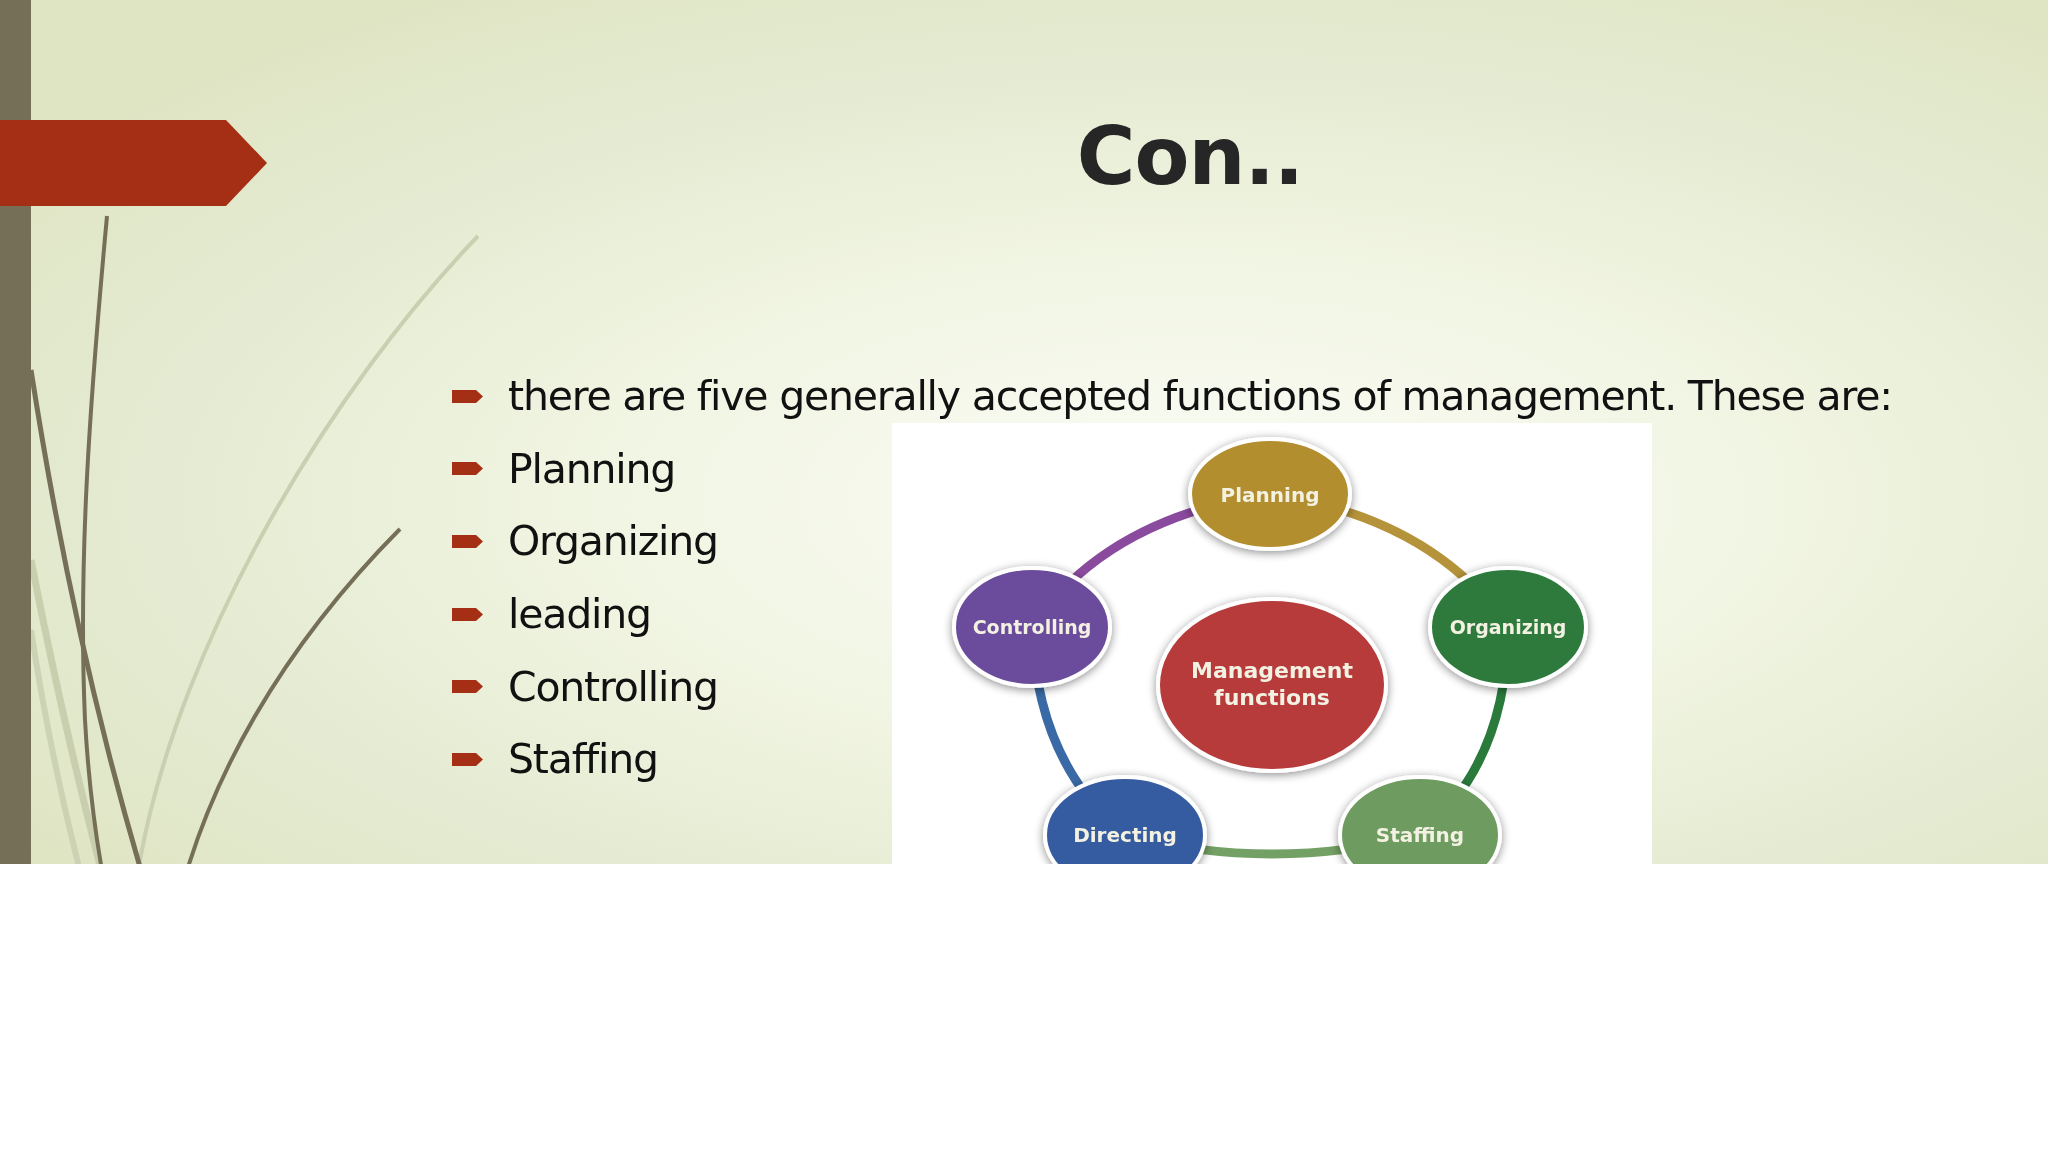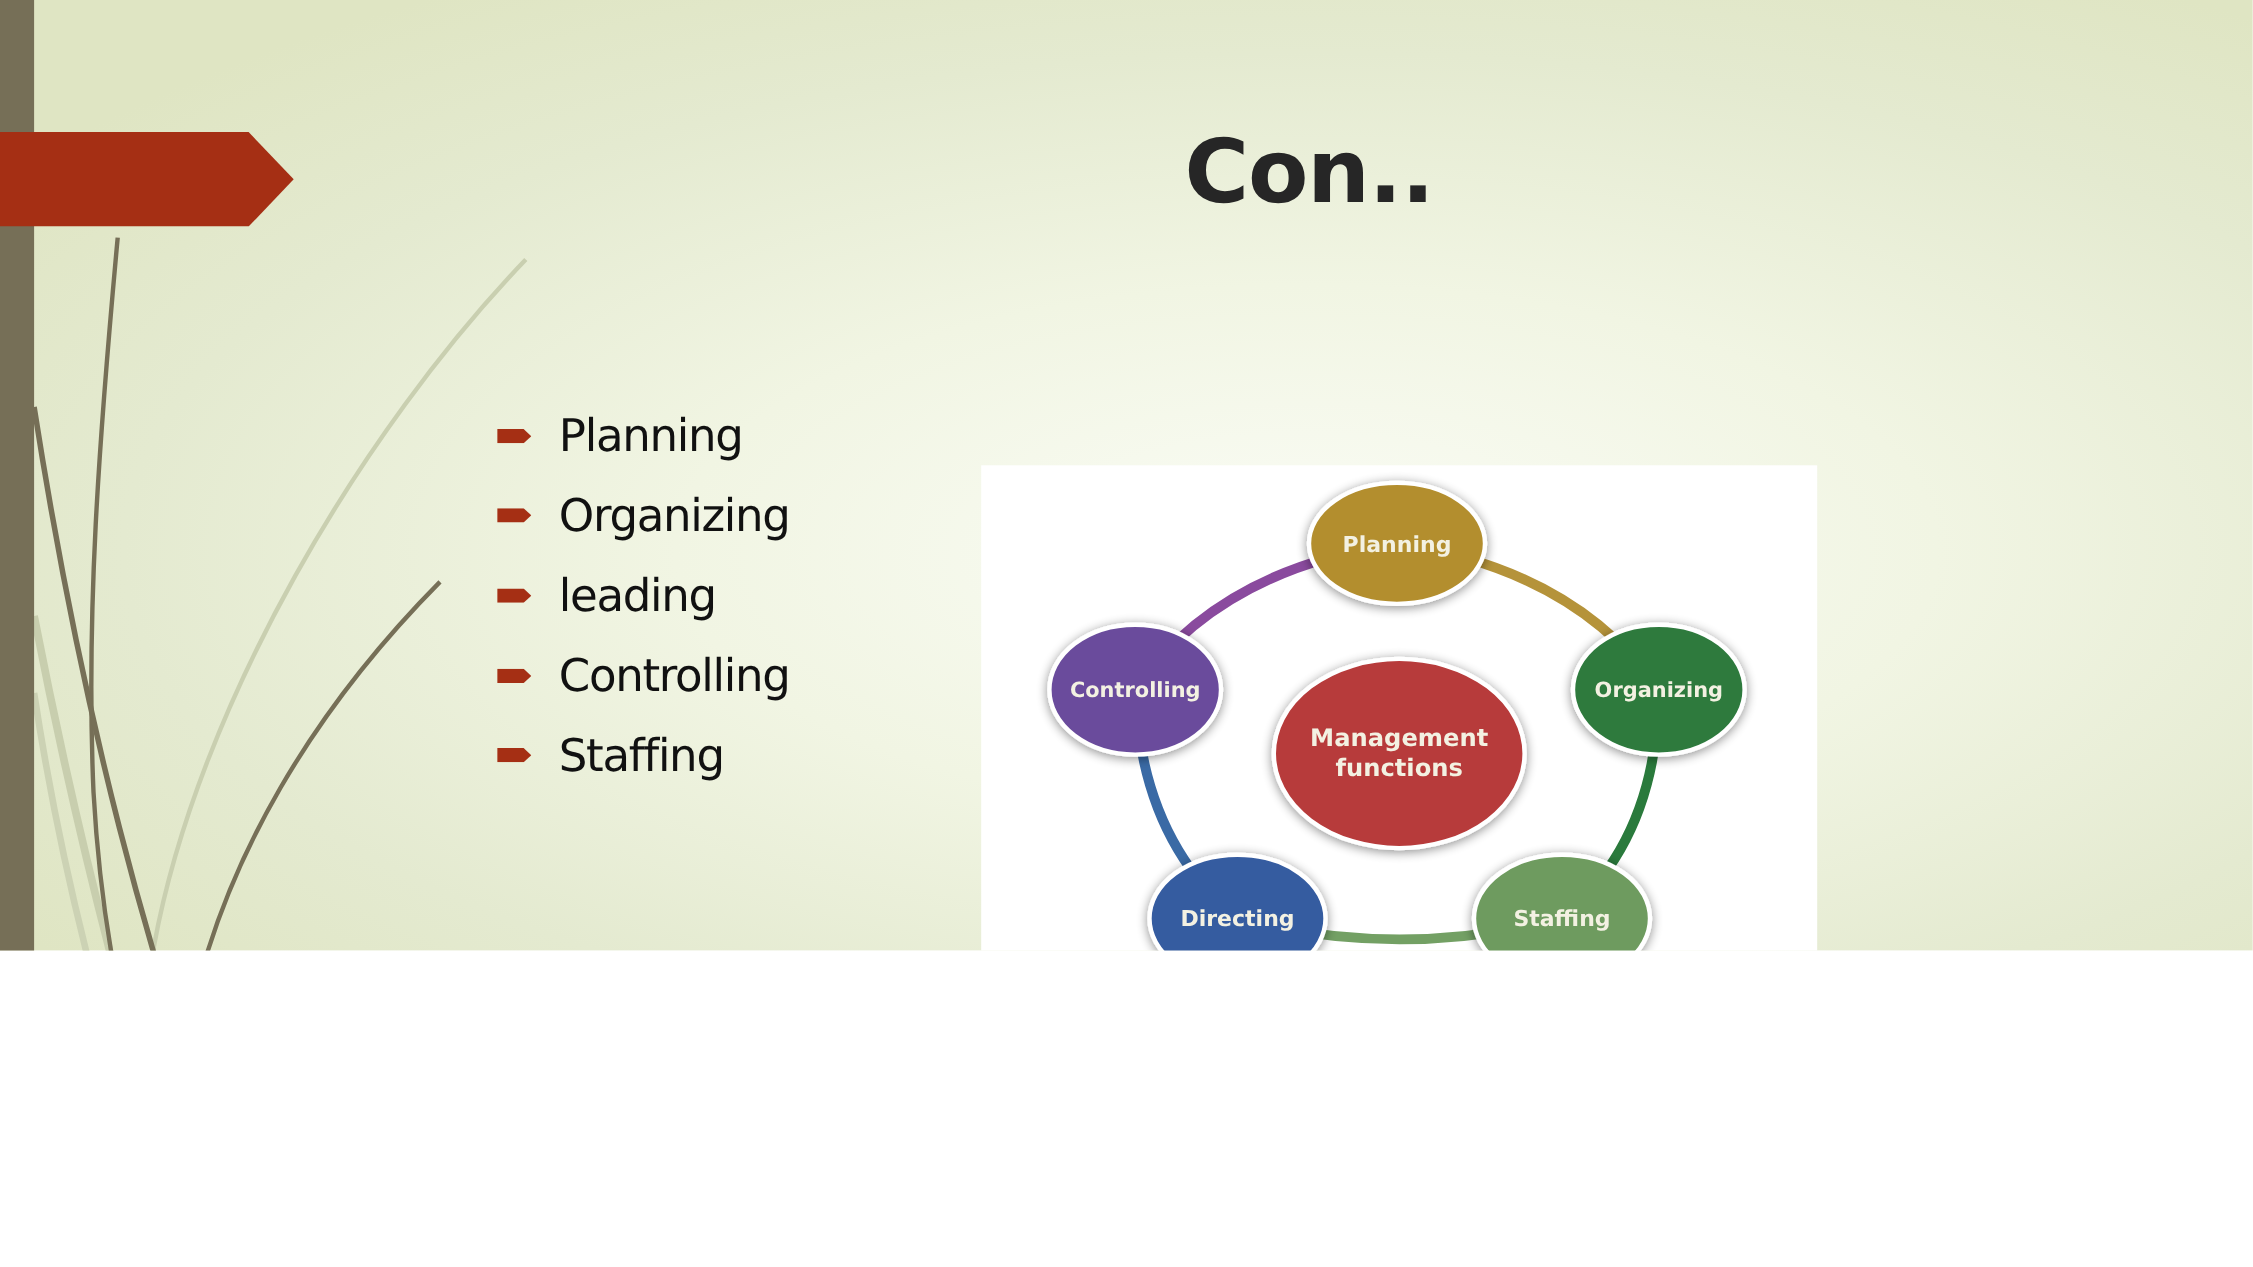--- a/index.html
+++ b/index.html
@@ -58,20 +58,26 @@
 
   <div class="left-bar"></div>
 
   <svg class="banner" viewBox="0 0 268 86" width="268" height="86">
     <polygon points="0,0 226,0 267,43 226,86 0,86" fill="#a52f14"></polygon>
   </svg>
 
   <div class="title">Con..</div>
 
   <ul class="bullets">
+    <li class="bullet-row">
+      <svg class="bullet-icon" viewBox="0 0 31 13">
+          <polygon points="0,0 24,0 31,6.5 24,13 0,13" fill="#a52f14"></polygon>
+        </svg>
+      <span class="bullet-text">there are five generally accepted functions of management. These are:</span>
+    </li>
     <li class="bullet-row">
       <svg class="bullet-icon" viewBox="0 0 31 13">
           <polygon points="0,0 24,0 31,6.5 24,13 0,13" fill="#a52f14"></polygon>
         </svg>
       <span class="bullet-text">Planning</span>
     </li>
     <li class="bullet-row">
       <svg class="bullet-icon" viewBox="0 0 31 13">
           <polygon points="0,0 24,0 31,6.5 24,13 0,13" fill="#a52f14"></polygon>
         </svg>

